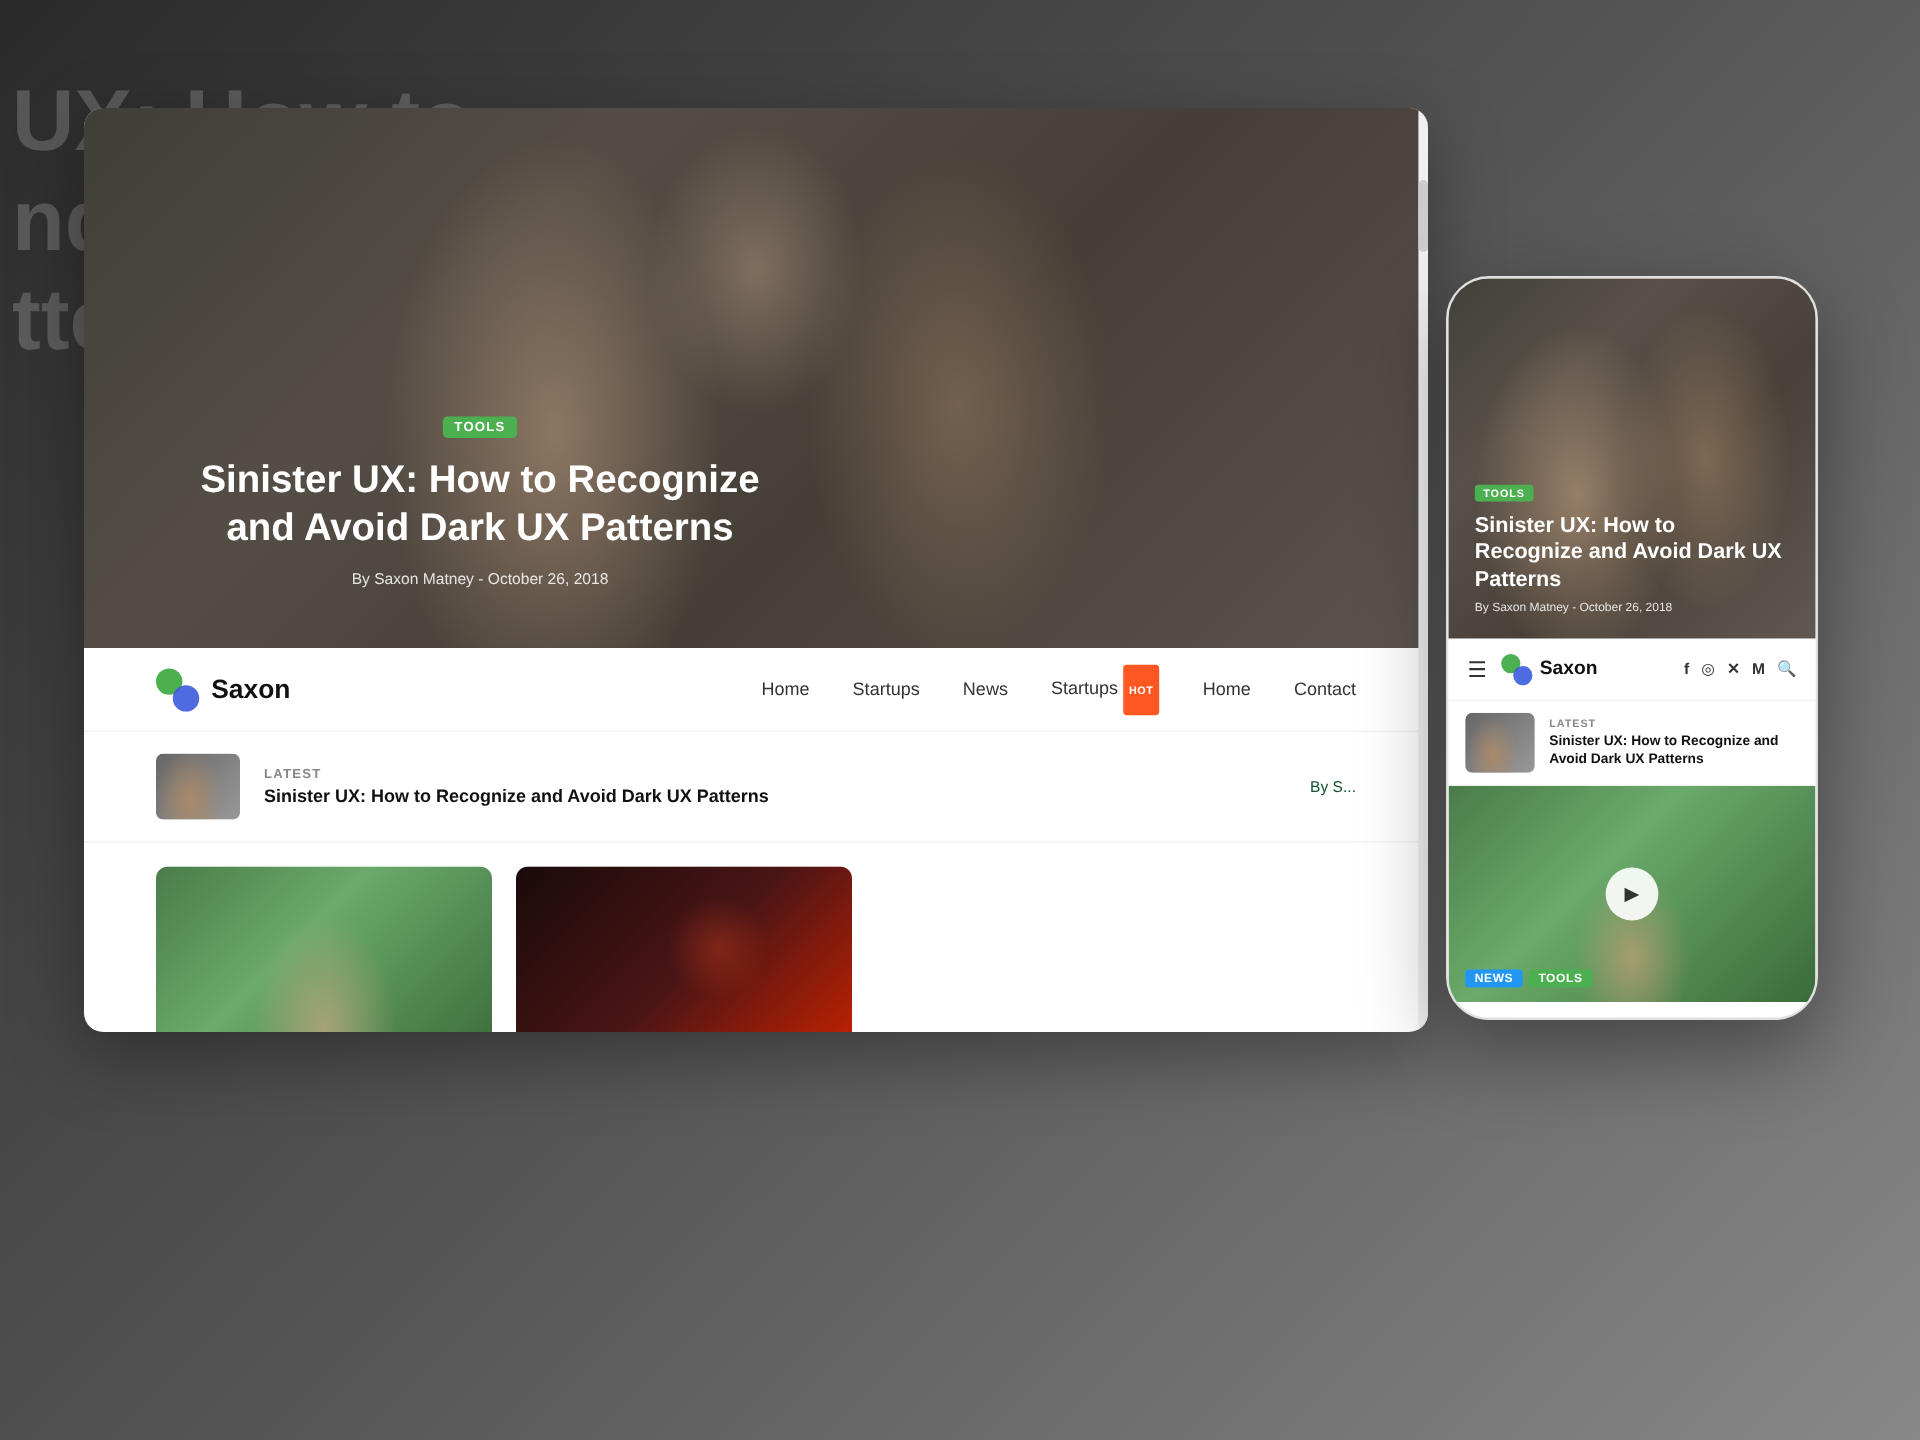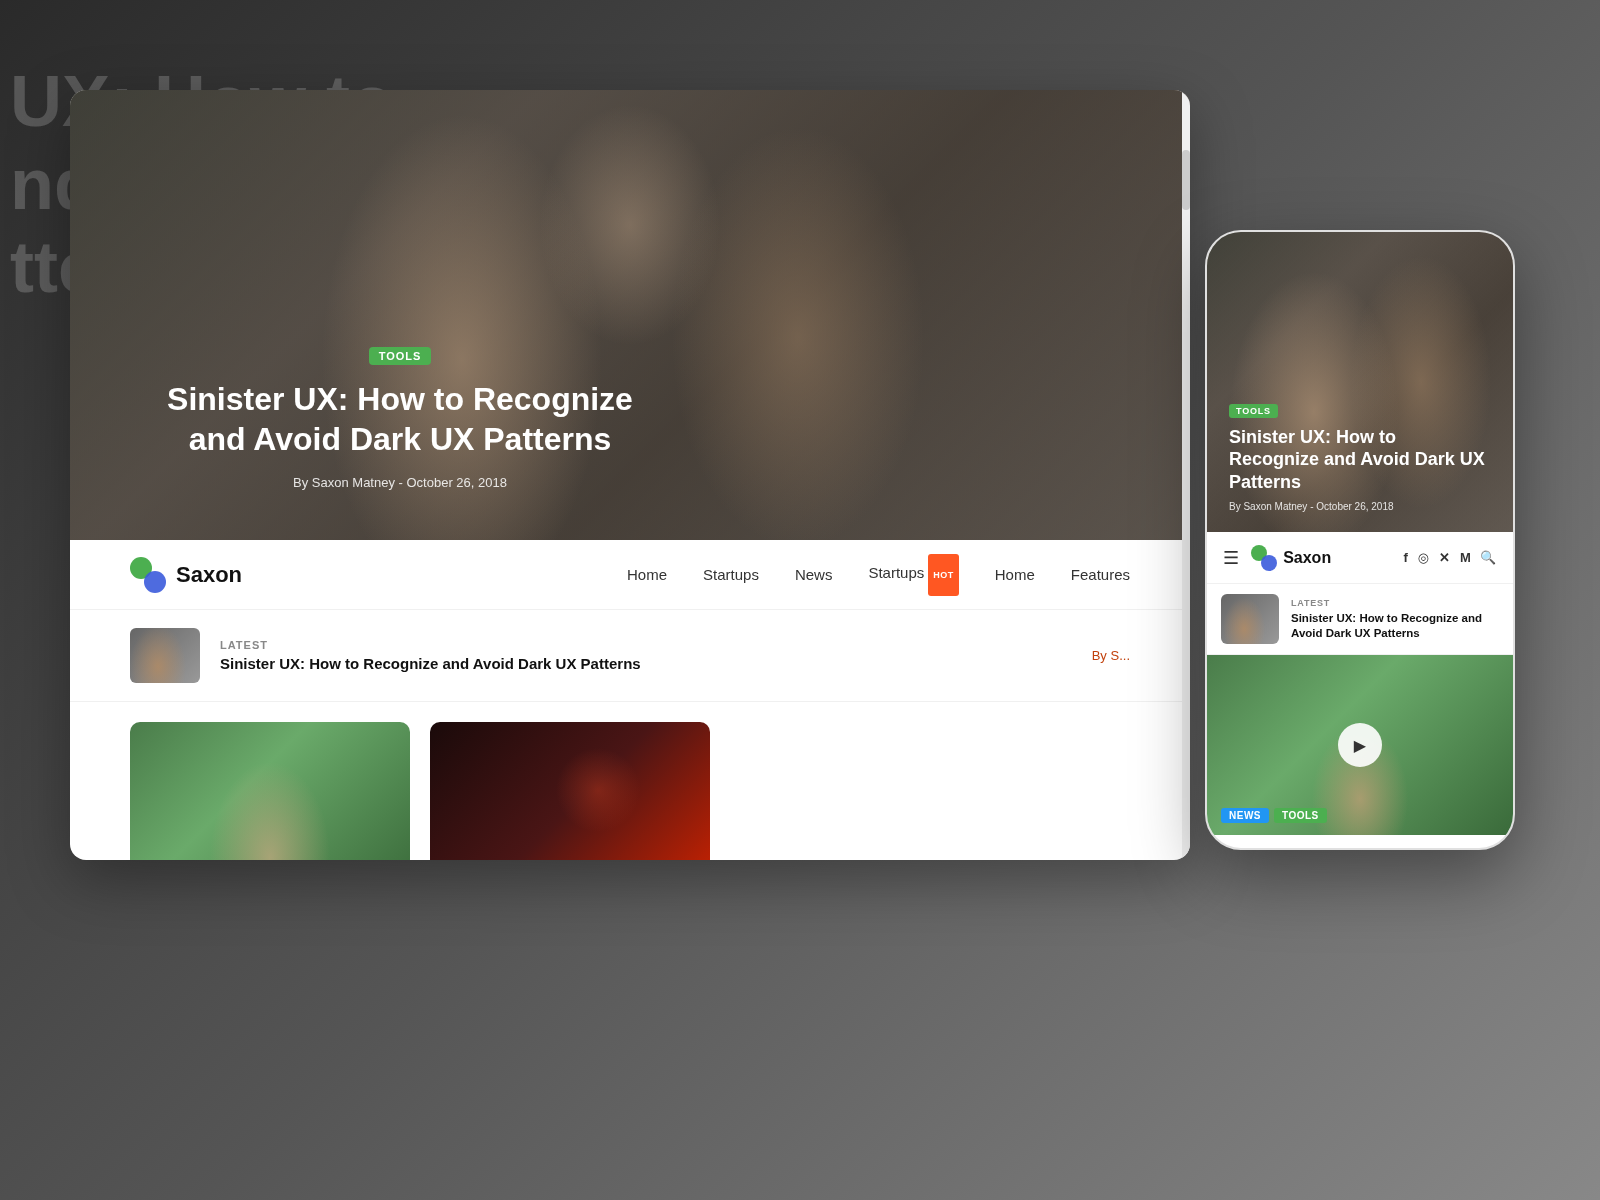--- a/index.html
+++ b/index.html
@@ -210,21 +210,21 @@
 
     .latest-title {
       font-size: 15px;
       font-weight: 600;
       color: #111;
     }
 
     .by-text {
       margin-left: auto;
       font-size: 13px;
-      color: #c2410c;
+      color: #14532d;
     }
 
     
     .cards-row {
       display: flex;
       gap: 0;
       padding: 20px 60px 0;
       height: 200px;
     }
 
@@ -532,21 +532,21 @@
       </div>
       <span class="logo-text">Saxon</span>
     </div>
     <nav>
       <ul class="nav-links">
         <li><a>Home</a></li>
         <li><a>Startups</a></li>
         <li><a>News</a></li>
         <li><a>Startups<span class="nav-hot-badge">HOT</span></a></li>
         <li><a>Home</a></li>
-        <li><a>Features</a></li>
+        <li><a>Contact</a></li>
       </ul>
     </nav>
   </div>
 
   <div class="latest-bar">
     <div class="latest-thumb">
       <div class="latest-thumb-inner"></div>
     </div>
     <div class="latest-info">
       <div class="latest-label">LATEST</div>

